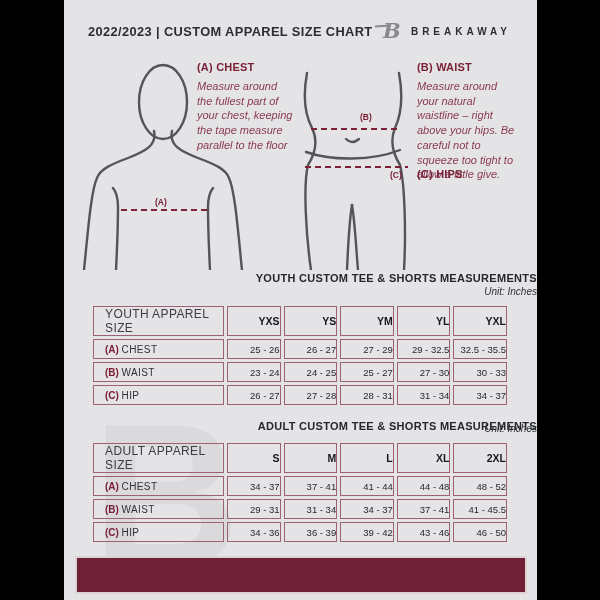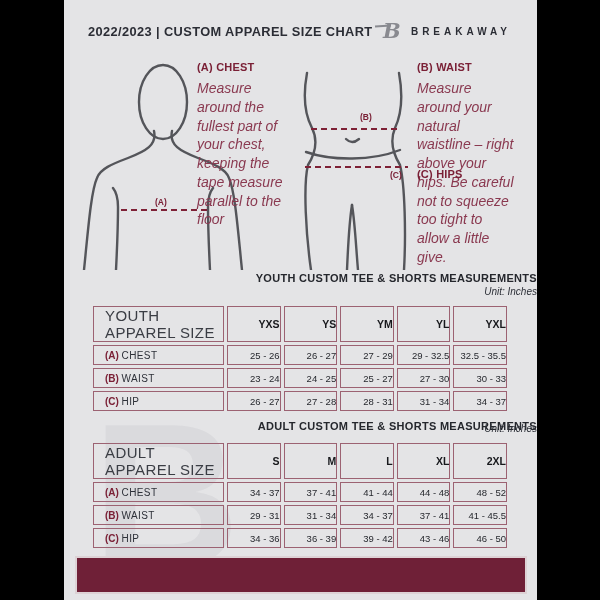--- a/index.html
+++ b/index.html
@@ -49,21 +49,21 @@
     position:absolute; height:2px;
     background:repeating-linear-gradient(90deg,#7e2136 0 6px,transparent 6px 10px);
   }
   .marker {
     position:absolute; font-size:8.5px; font-weight:bold; color:#7a2036;
   }
   
   .instr { position:absolute; }
   .instr-head { font-size:11px; font-weight:800; color:#7a2036; letter-spacing:0.2px; margin-bottom:6px; }
   .instr-body {
-    font-size:14px; font-style:italic; line-height:1.34; color:#8a3950;
+    font-size:11px; font-style:italic; line-height:1.34; color:#8a3950;
     white-space:pre-line;
   }
   
   .section-title {
     position:absolute; left:0; width:100%; text-align:right;
     font-size:11px; font-weight:bold; color:#25272d; letter-spacing:0.3px;
   }
   .unit-line {
     position:absolute; left:0; width:100%; text-align:right;
     font-size:10px; font-style:italic; color:#2d3038;
@@ -72,21 +72,21 @@
   .size-table {
     position:absolute; left:26px; width:420px;
     border-collapse:separate; border-spacing:3px; table-layout:fixed;
   }
   .size-table th, .size-table td {
     border:1px solid #9c6272; padding:0; text-align:right; vertical-align:middle;
   }
   .size-table th { height:20px; font-size:10.5px; font-weight:bold; color:#17181c; }
   .size-table td { height:18px; font-size:9.5px; color:#26282e; }
   .size-table .label-col { width:118px; text-align:left; padding-left:11px; }
-  .size-table th.label-col { font-size:15px; font-weight:normal; color:#3a3d44; letter-spacing:0.4px; }
+  .size-table th.label-col { font-size:12px; font-weight:normal; color:#3a3d44; letter-spacing:0.4px; }
   .row-key { font-weight:bold; color:#7a2036; font-size:10px; }
   .row-name { color:#2d3038; font-size:10px; letter-spacing:0.4px; }
   
   .footer-bar {
     position:absolute; left:11px; top:556px; width:452px; height:38px;
     background:#6f2037; border:2px solid #ddd2d5; box-sizing:border-box;
   }
 </style>
 </head>
 <body>

